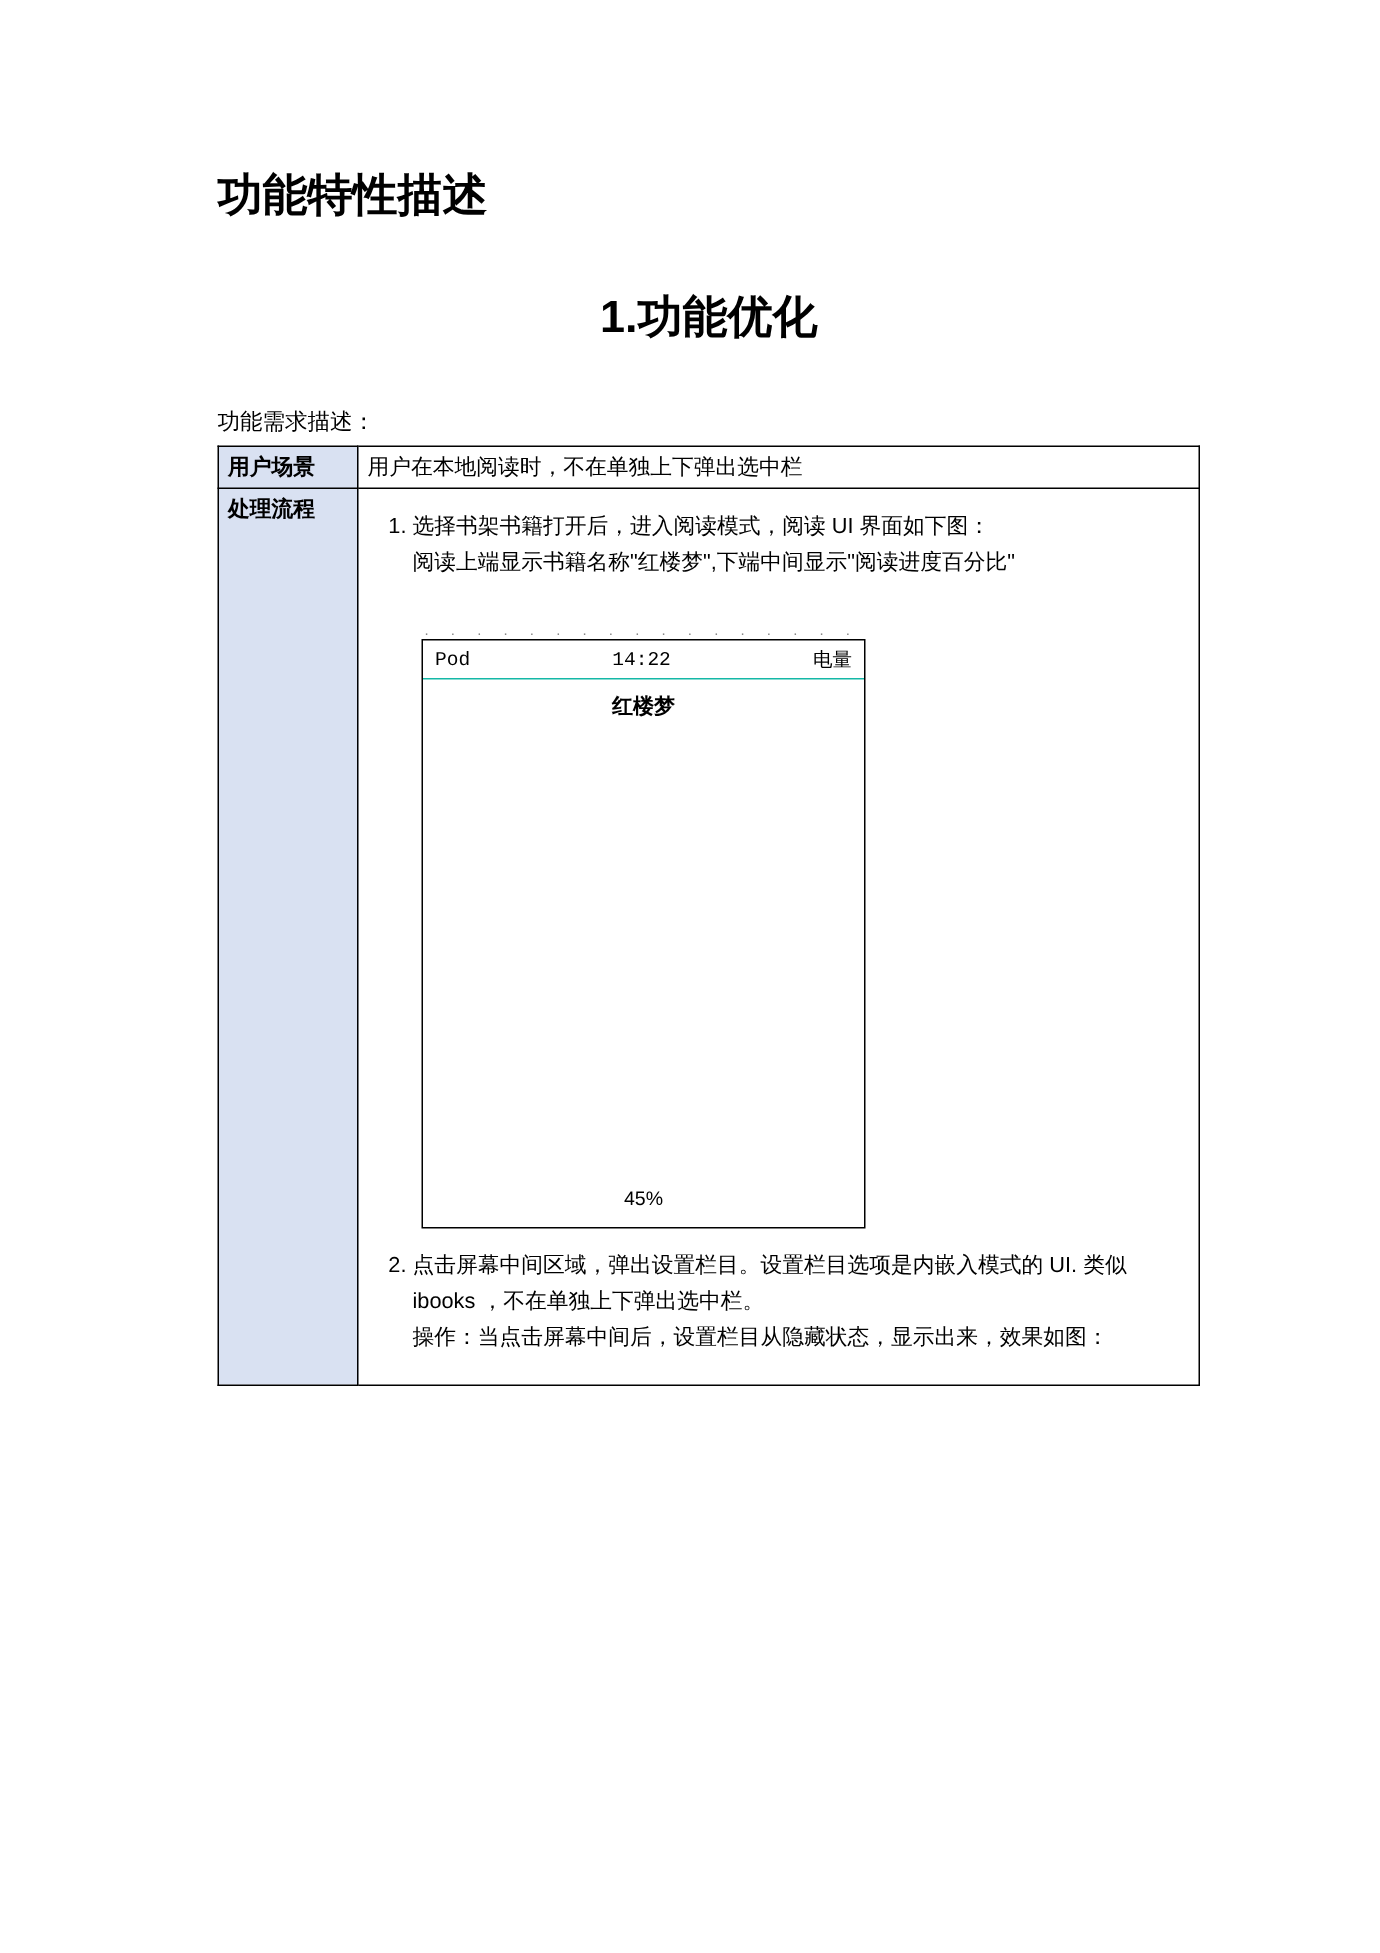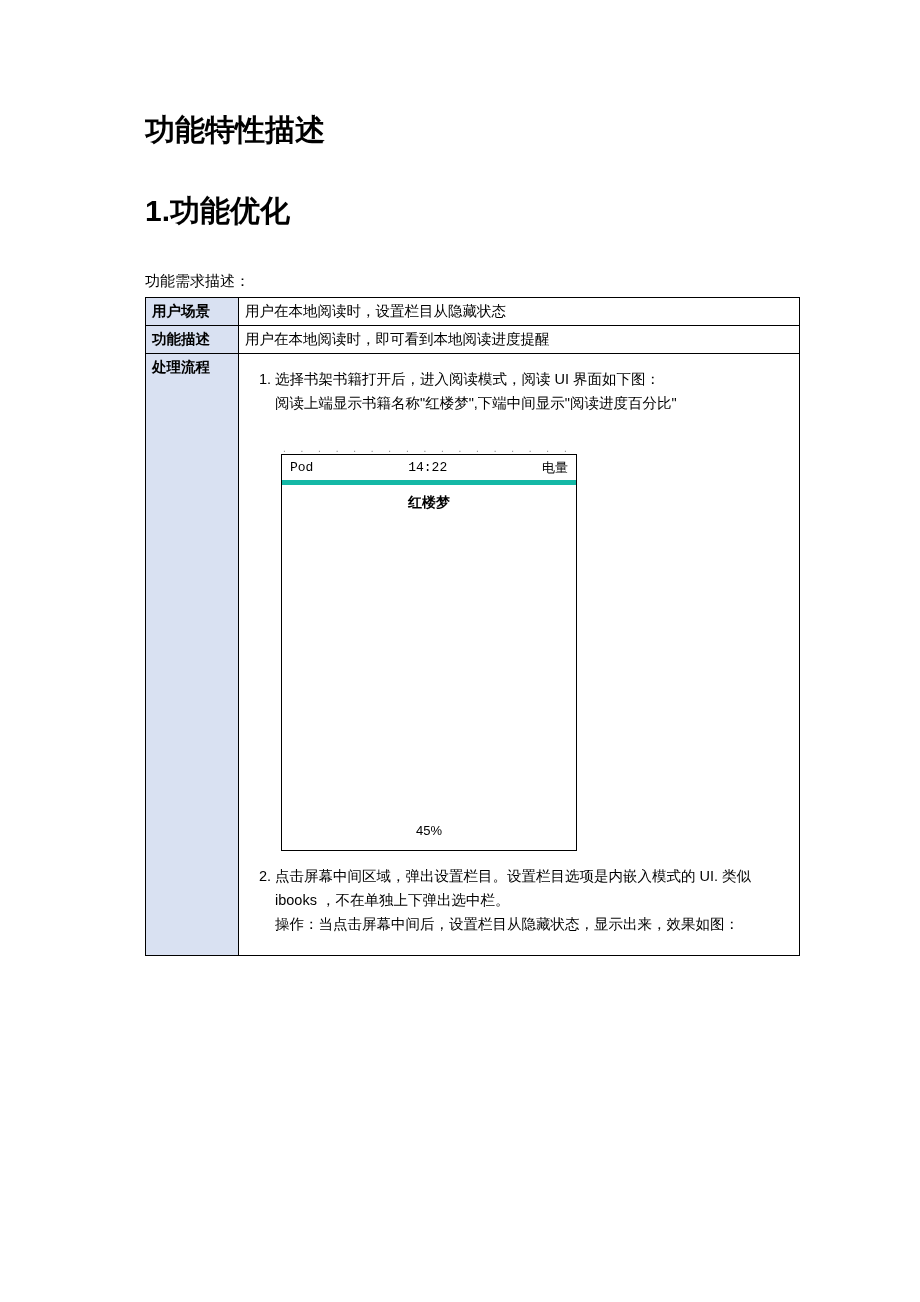--- a/index.html
+++ b/index.html
@@ -16,20 +16,21 @@
   }
   .h0 {
     font-size: 30px;
     font-weight: bold;
     margin: 0 0 40px 0;
   }
   .h1 {
     font-size: 30px;
     font-weight: bold;
     margin: 0 0 40px 0;
+    text-align: center;
   }
   .h2 {
     font-size: 20px;
     font-weight: bold;
     margin: 0 0 30px 0;
   }
   .h2 .prio-label {
     font-size: 15px;
     font-weight: normal;
     margin-left: 6px;
@@ -91,21 +92,21 @@
   .mock-phone {
     width: 294px;
     border: 1px solid #000;
     background: #fff;
   }
   .mock-status {
     display: flex;
     justify-content: space-between;
     font-size: 13px;
     padding: 2px 8px;
-    border-bottom: 5px solid #14b8a6;
+    border-bottom: 1px solid #14b8a6;
     font-family: "Courier New", monospace;
   }
   .mock-status .time { font-family: "Courier New", monospace; }
   .mock-status .batt { font-family: "Microsoft YaHei", sans-serif; font-size: 13px; }
   .mock-title {
     text-align: center;
     font-weight: bold;
     font-size: 14px;
     padding: 6px 0 2px 0;
   }
@@ -127,25 +128,21 @@
 
   <div class="h1">1.功能优化</div>
 
 
   <div class="req-label">功能需求描述：</div>
 
   <table class="req">
     <tbody>
         <tr>
       <th class="rowhead">用户场景</th>
-      <td>用户在本地阅读时，设置栏目从隐藏状态</td>
-    </tr>
-    <tr>
-      <th class="rowhead">功能描述</th>
-      <td>用户在本地阅读时，即可看到本地阅读进度提醒</td>
+      <td>用户在本地阅读时，不在单独上下弹出选中栏</td>
     </tr>
     <tr>
       <th class="rowhead">处理流程</th>
       <td class="flow-cell">
         <ol class="flow-list">
           <li>
             <span class="indent-text">选择书架书籍打开后，进入阅读模式，阅读 UI 界面如下图：</span>
             <span class="indent-text">阅读上端显示书籍名称"红楼梦",下端中间显示"阅读进度百分比"</span>
 
             <div class="mock-wrap">

